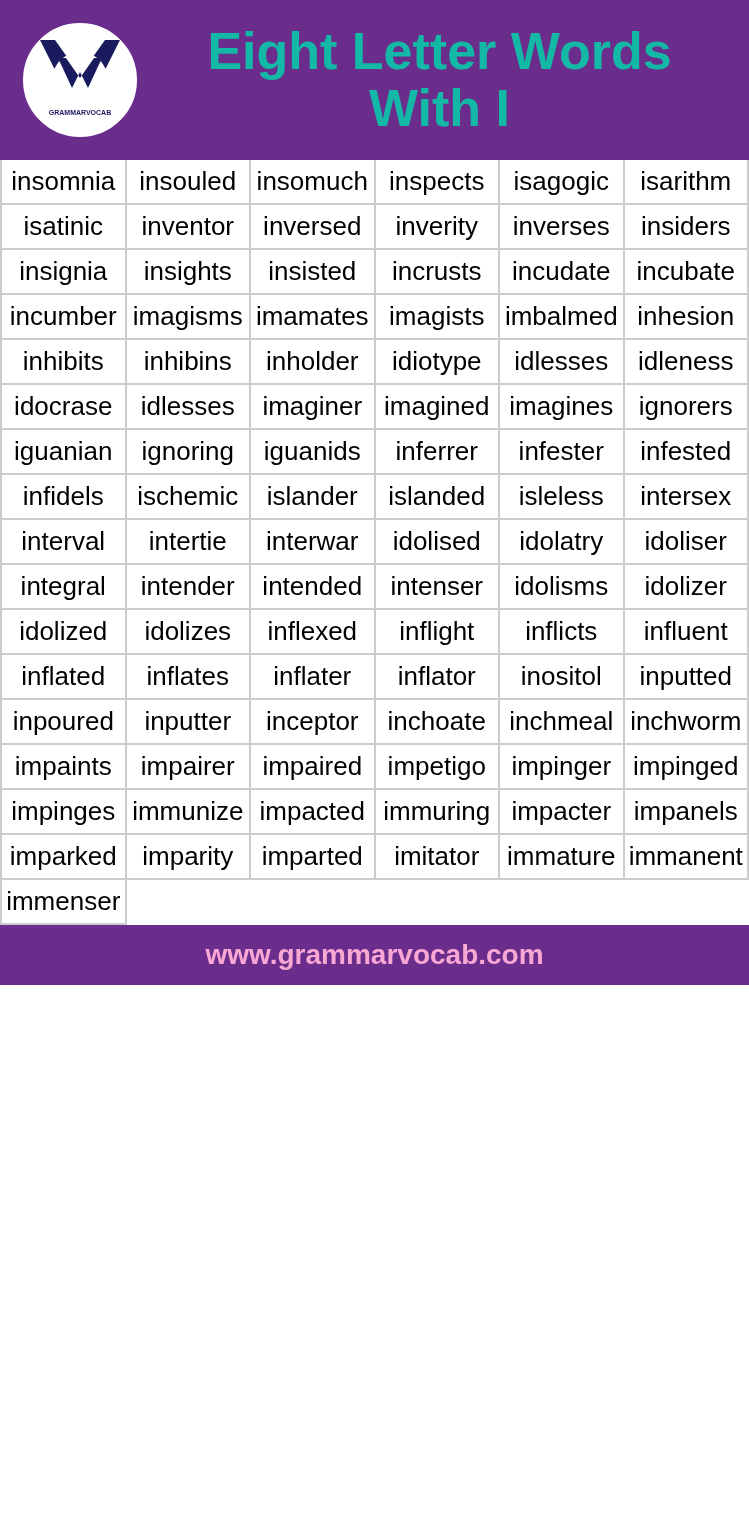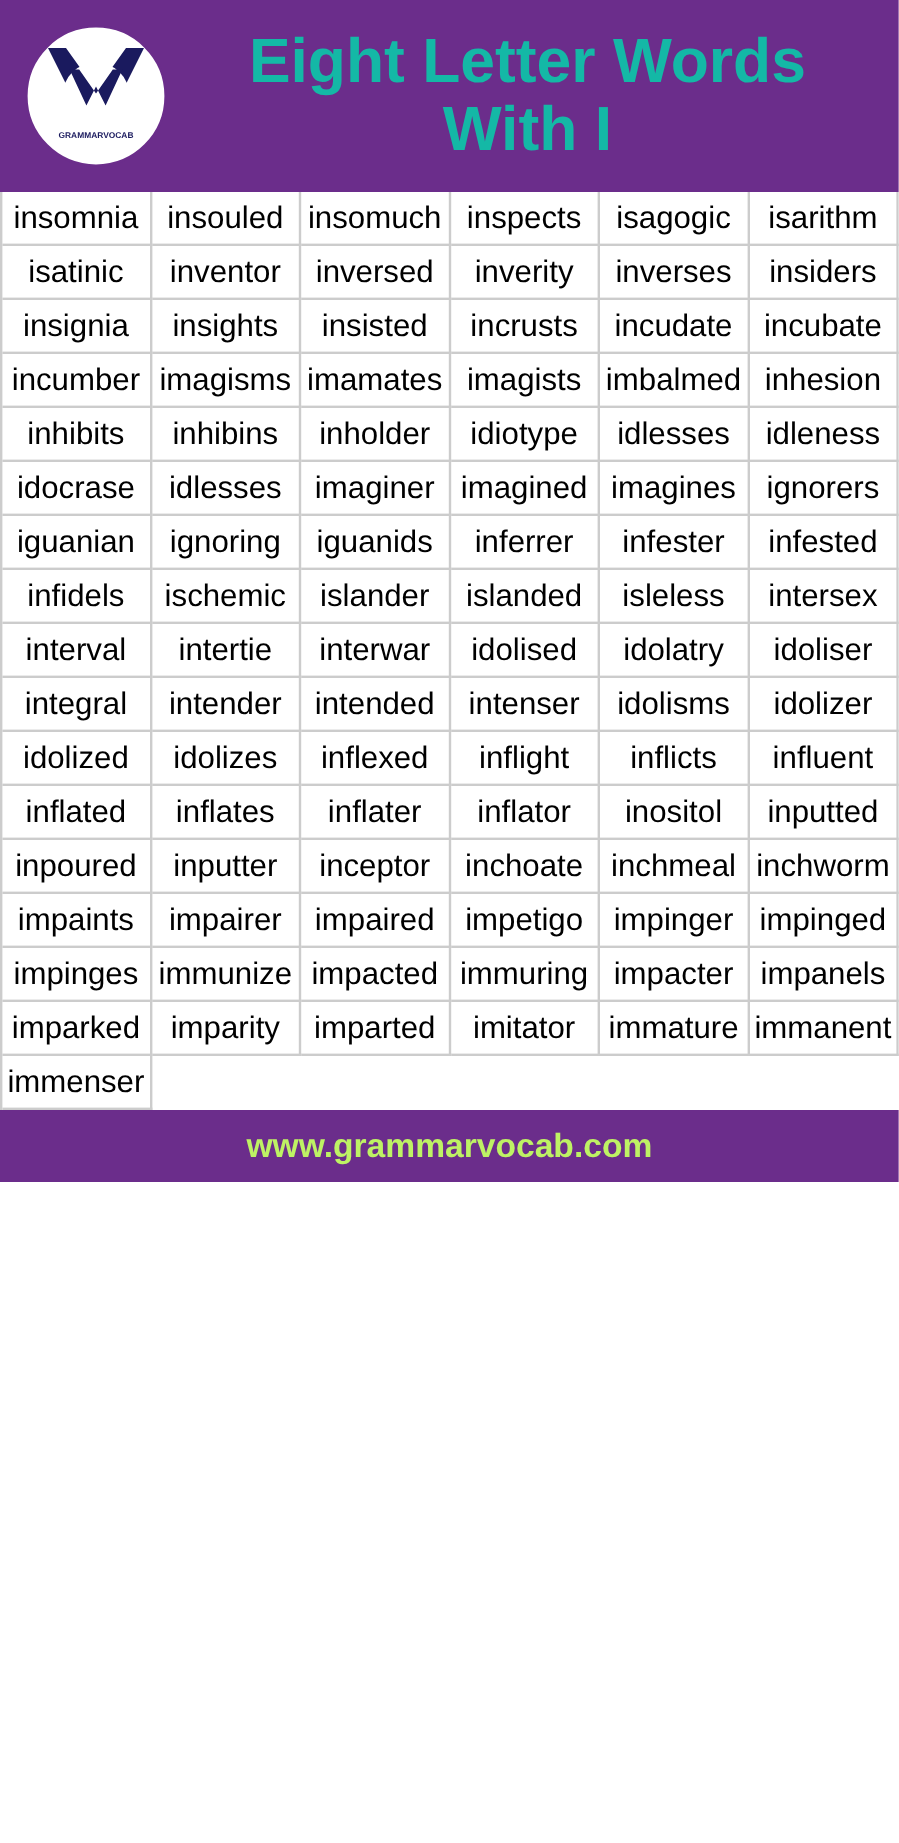--- a/index.html
+++ b/index.html
@@ -59,21 +59,21 @@
       border-bottom: 2px solid #cccccc;
     }
 
     .footer {
       background-color: #6b2d8b;
       text-align: center;
       padding: 14px 0;
     }
 
     .footer-text {
-      color: #bef264;
+      color: #f9a8d4;
       font-size: 28px;
       font-weight: 700;
     }
   </style>
 </head>
 <body>
 
 <div class="header">
   <div class="logo-container">
     <svg class="logo-svg" viewBox="0 0 120 120" xmlns="http://www.w3.org/2000/svg">

